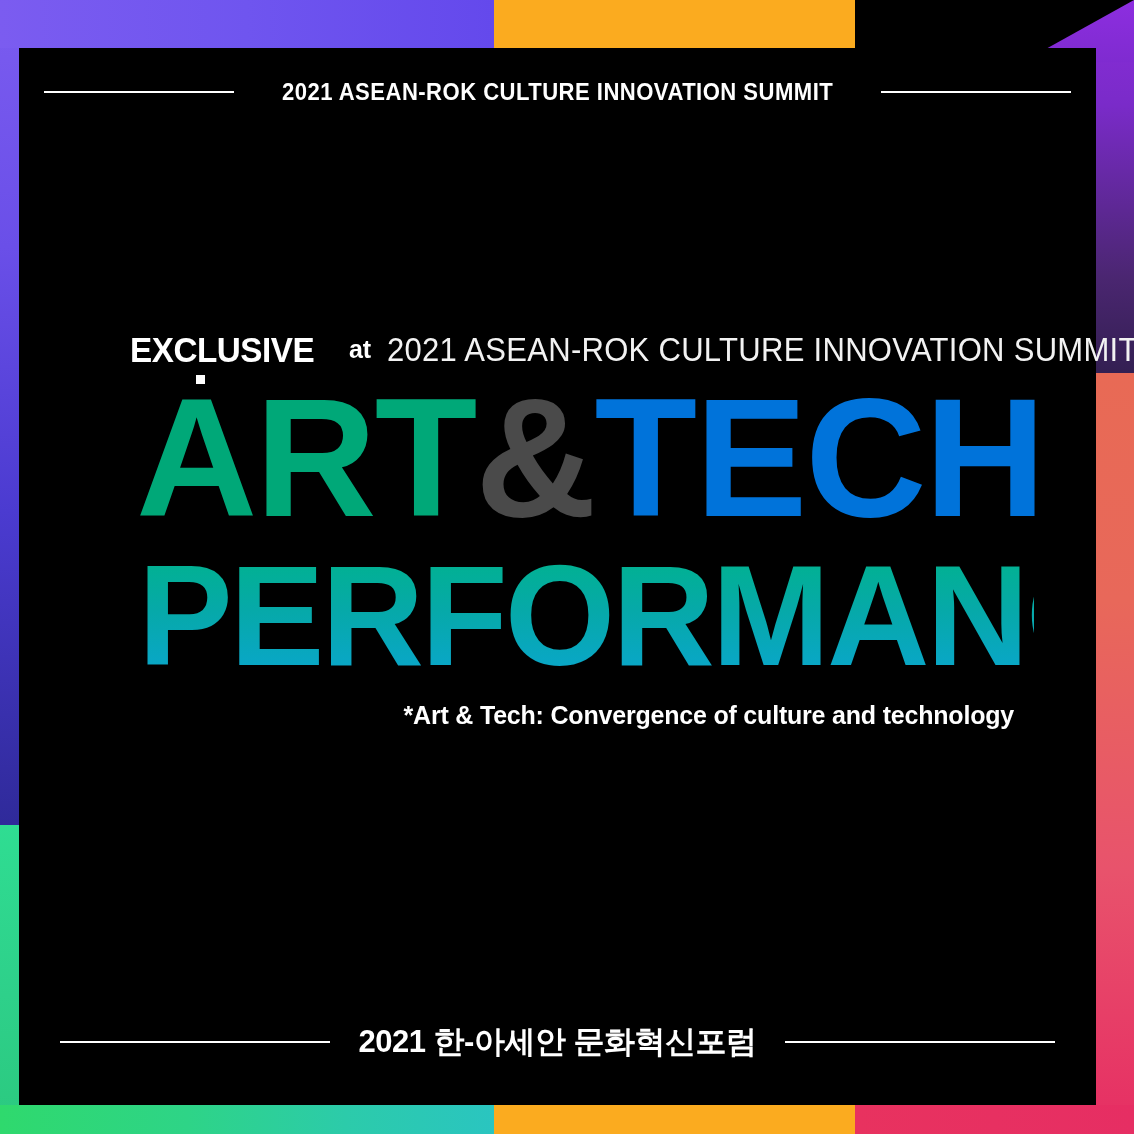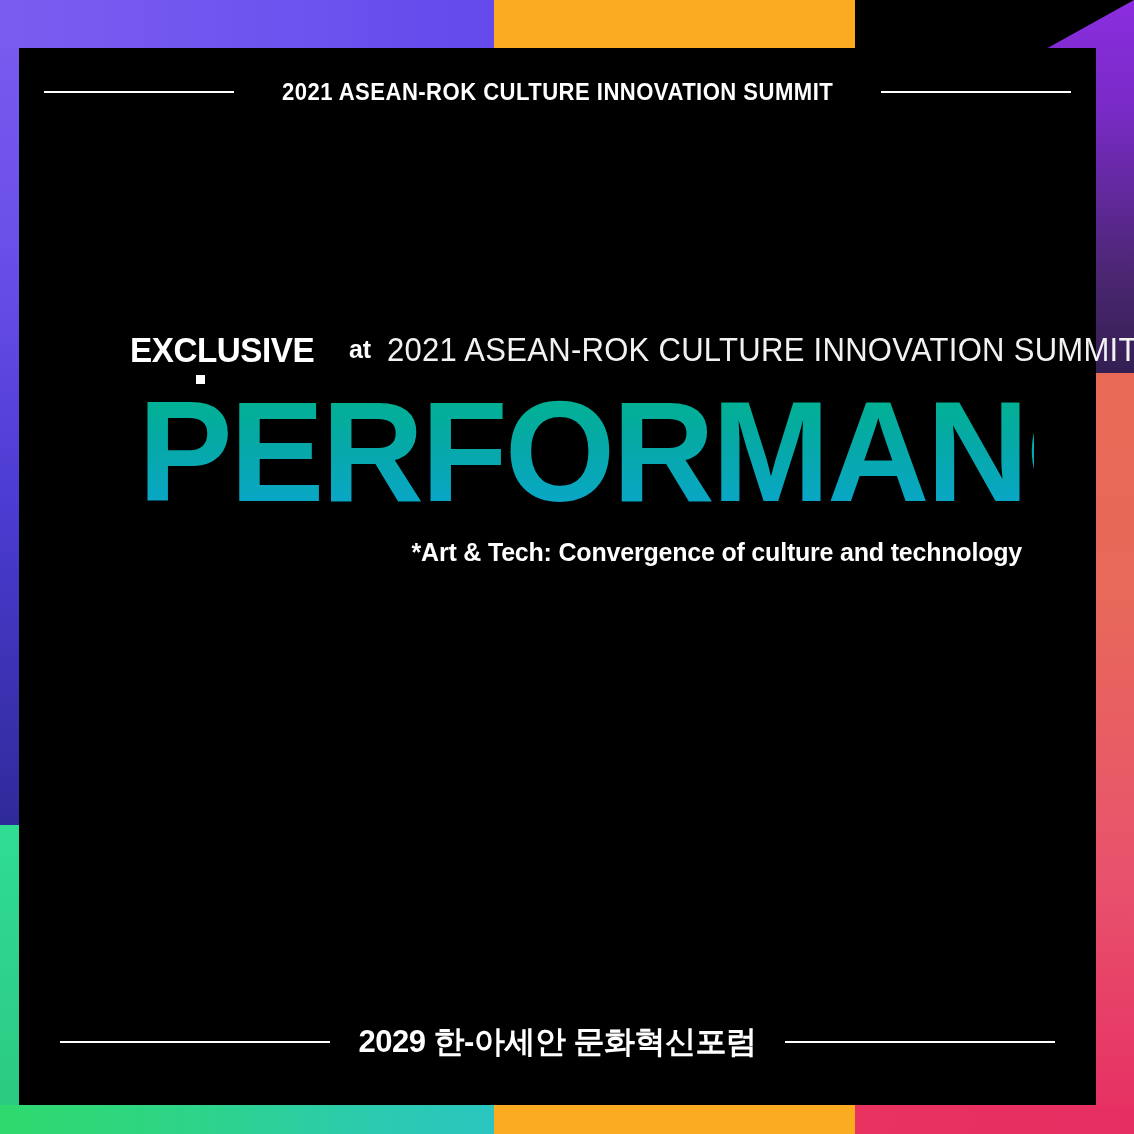--- a/index.html
+++ b/index.html
@@ -186,21 +186,21 @@
     margin-top: 10px;
     background: linear-gradient(180deg,#00b38c 0%,#06a9a8 45%,#0aa6cf 100%);
     -webkit-background-clip: text;
     background-clip: text;
     color: transparent;
     -webkit-text-fill-color: transparent;
     letter-spacing: -3px;
   }
 
   .footnote {
-    margin: 18px 4px 0 0;
+    margin: 18px 12px 0 0;
     text-align: right;
     padding-right: 8px;
     color: #ffffff;
     font-size: 25px;
     font-weight: 700;
     letter-spacing: -0.2px;
     white-space: nowrap;
   }
 
   
@@ -254,26 +254,29 @@
     <div class="main-block">
 
       <div class="dot"></div>
 
       <div class="kicker">
         <span class="kicker-exclusive">EXCLUSIVE</span>
         <span class="kicker-at">at</span>
         <span class="kicker-summit">2021 ASEAN-ROK CULTURE INNOVATION SUMMIT</span>
       </div>
 
+      <div class="bigline line-art">
+        <span class="w-art">ART</span><span class="w-amp">&amp;</span><span class="w-tech">TECH</span>
+      </div>
 
       <div class="bigline line-perf">PERFORMANCE</div>
 
       <div class="footnote">*Art &amp; Tech: Convergence of culture and technology</div>
     </div>
 
     <div class="footer-band">
       <div class="rule footer-rule-left"></div>
-      <div class="footer-title">2029 한-아세안 문화혁신포럼</div>
+      <div class="footer-title">2021 한-아세안 문화혁신포럼</div>
       <div class="rule footer-rule-right"></div>
     </div>
 
   </div>
 </div>
 
 </body></html>

